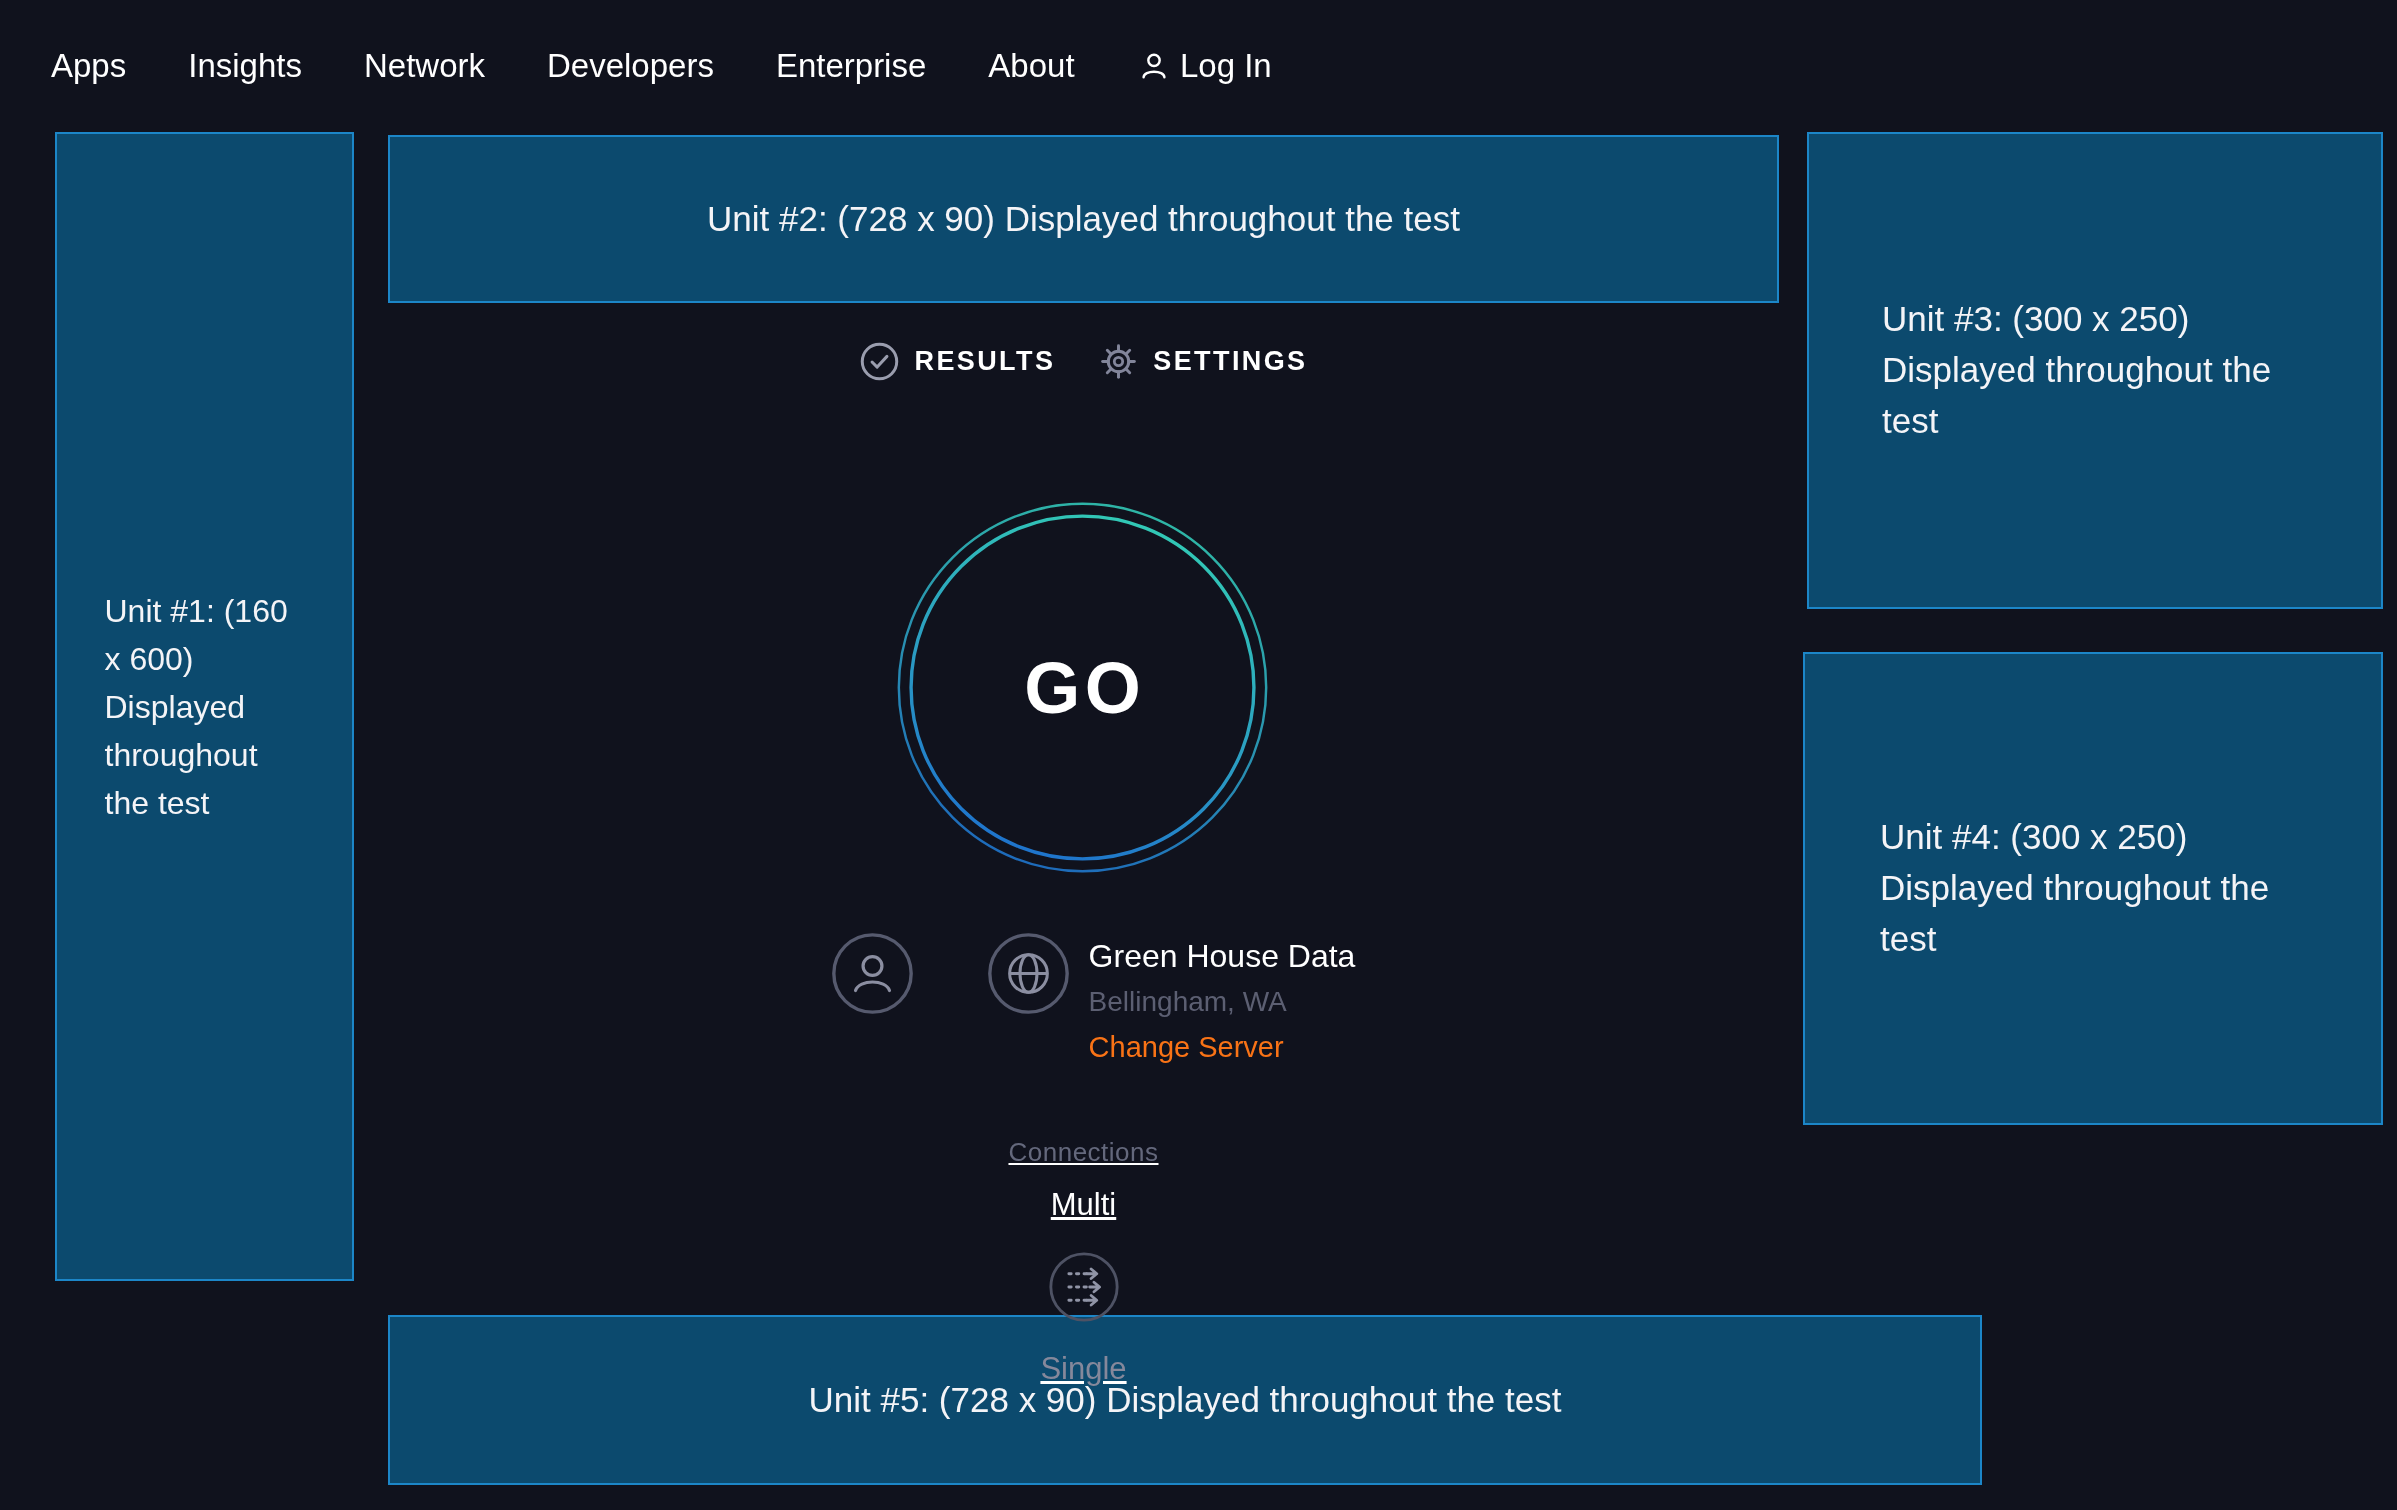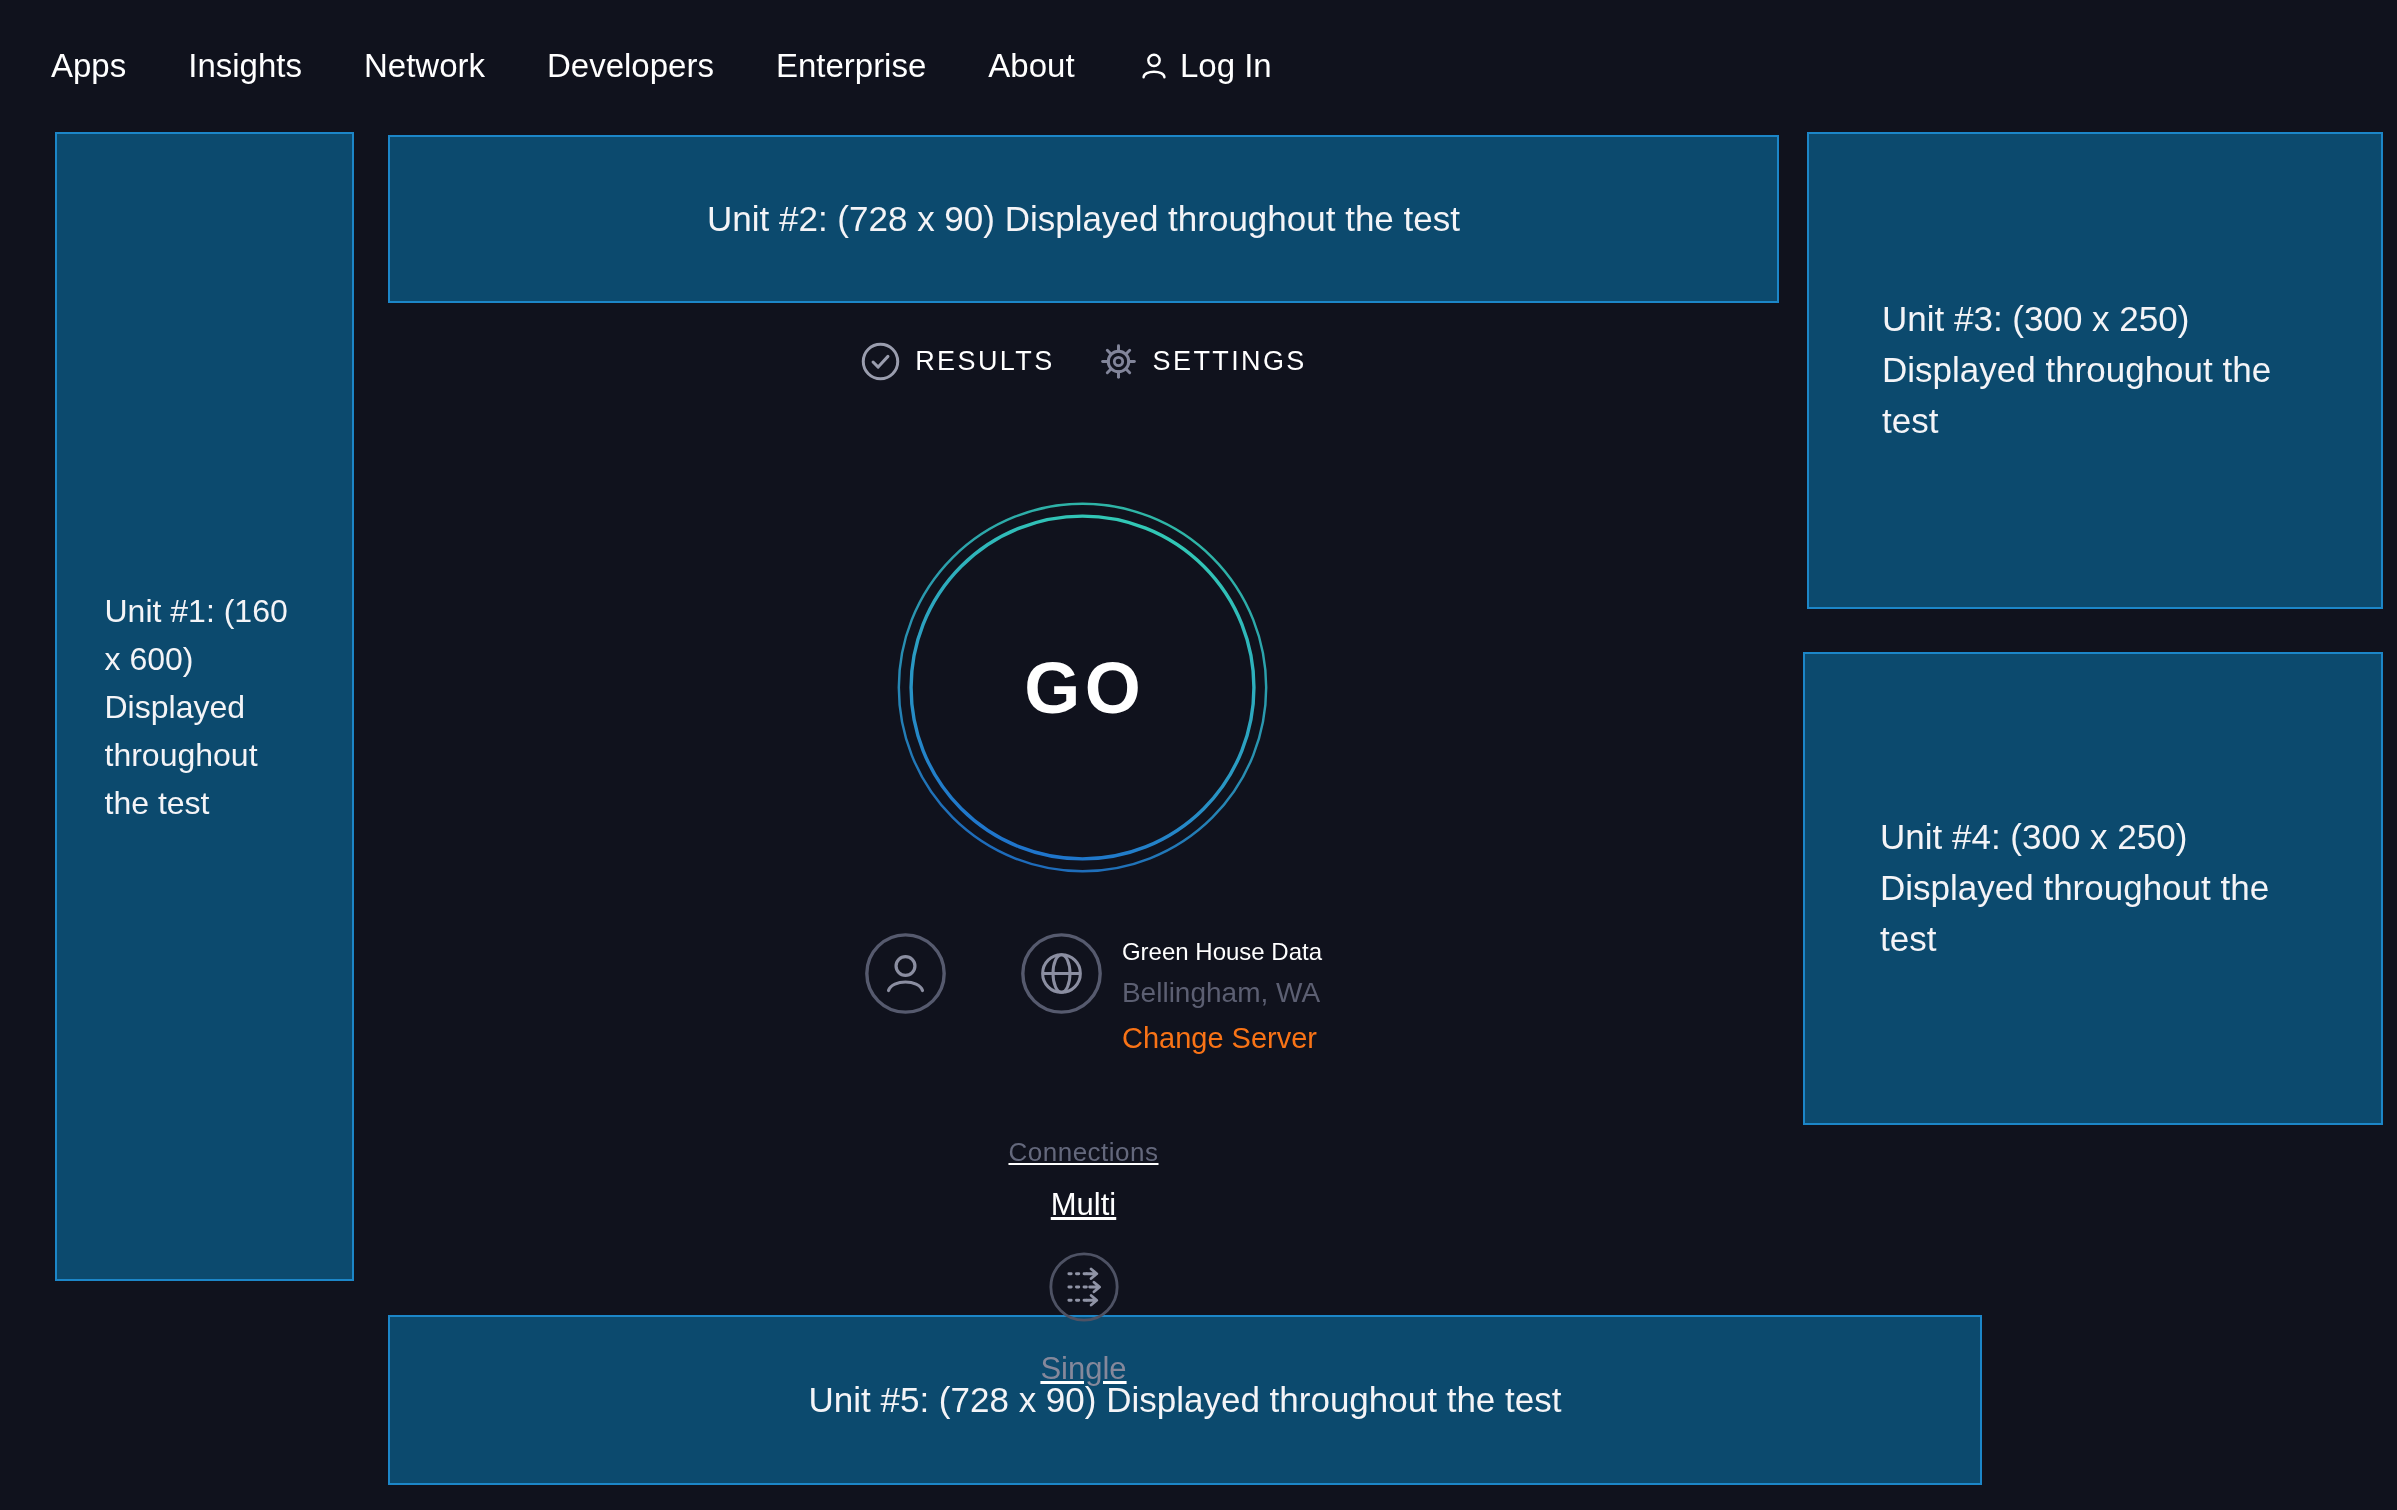--- a/index.html
+++ b/index.html
@@ -45,21 +45,21 @@
   .ad-unit4 { left:1803px; top:652px;  width:580px;  height:473px; }
   .ad-unit5 { left:388px;  top:1315px; width:1594px; height:170px; }
 
   
   .tabs {
     position:absolute; top:341px; left:388px; width:1391px;
     display:flex; justify-content:center; align-items:center; gap:43px;
   }
   .tab { display:flex; align-items:center; gap:14px; cursor:pointer; }
   .tab svg { width:41px; height:41px; }
-  .tab-label { font-size:27px; font-weight:normal; letter-spacing:2.4px; color:#ffffff; }
+  .tab-label { font-size:27px; font-weight:bold; letter-spacing:2.4px; color:#ffffff; }
 
   
   .go-wrap { position:absolute; left:896px; top:501px; width:373px; height:373px; cursor:pointer; }
   .go-wrap svg { position:absolute; inset:0; }
   .go-label {
     position:absolute; inset:0; display:flex; align-items:center; justify-content:center;
     font-size:72px; font-weight:bold; letter-spacing:4.7px; color:#ffffff; padding-left:4.7px;
   }
 
   
@@ -74,21 +74,21 @@
     background:
       repeating-linear-gradient(90deg, rgba(120,124,148,.55) 0 12.2px, rgba(28,30,44,.9) 12.2px 22.6px,
         rgba(70,74,96,.65) 22.6px 38px, rgba(40,42,60,.85) 38px 49px, rgba(95,99,122,.5) 49px 62px),
       #232536;
   }
   .round-icon { flex:0 0 auto; }
   .round-icon svg { width:83px; height:83px; display:block; }
   .icon-user-big { margin-left:19px; margin-top:1.9px; }
   .icon-globe-big { margin-left:73px; margin-top:1.9px; }
   .server-col { margin-left:19px; padding-top:7.5px; text-align:left; }
-  .server-name { font-size:24px; color:#ffffff; }
+  .server-name { font-size:32px; color:#ffffff; }
   .server-loc { font-size:28px; color:#5c5f72; margin-top:11.3px; }
   .server-change { font-size:29px; color:#f97316; margin-top:13px; cursor:pointer; display:inline-block; }
 
   
   .connections { position:absolute; top:1137px; left:388px; width:1391px; text-align:center;text-decoration:underline; }
   .conn-label { font-size:26px; color:#64687c; letter-spacing:0.5px; }
   .conn-row { margin-top:19px; display:flex; justify-content:center; align-items:center; gap:28px;flex-direction:column; }
   .conn-option { font-size:31px; cursor:pointer; }
   .conn-multi { color:#ffffff; }
   .conn-single { color:#85889b; }

